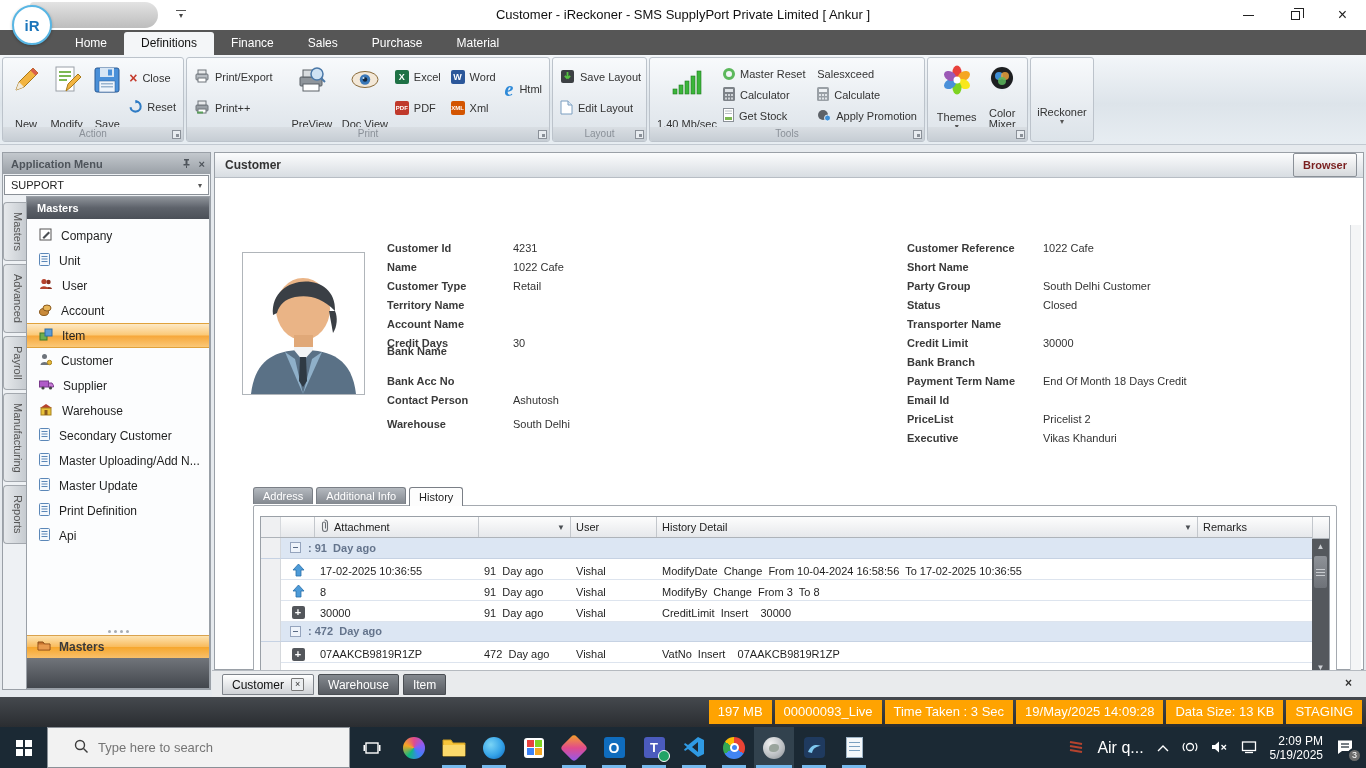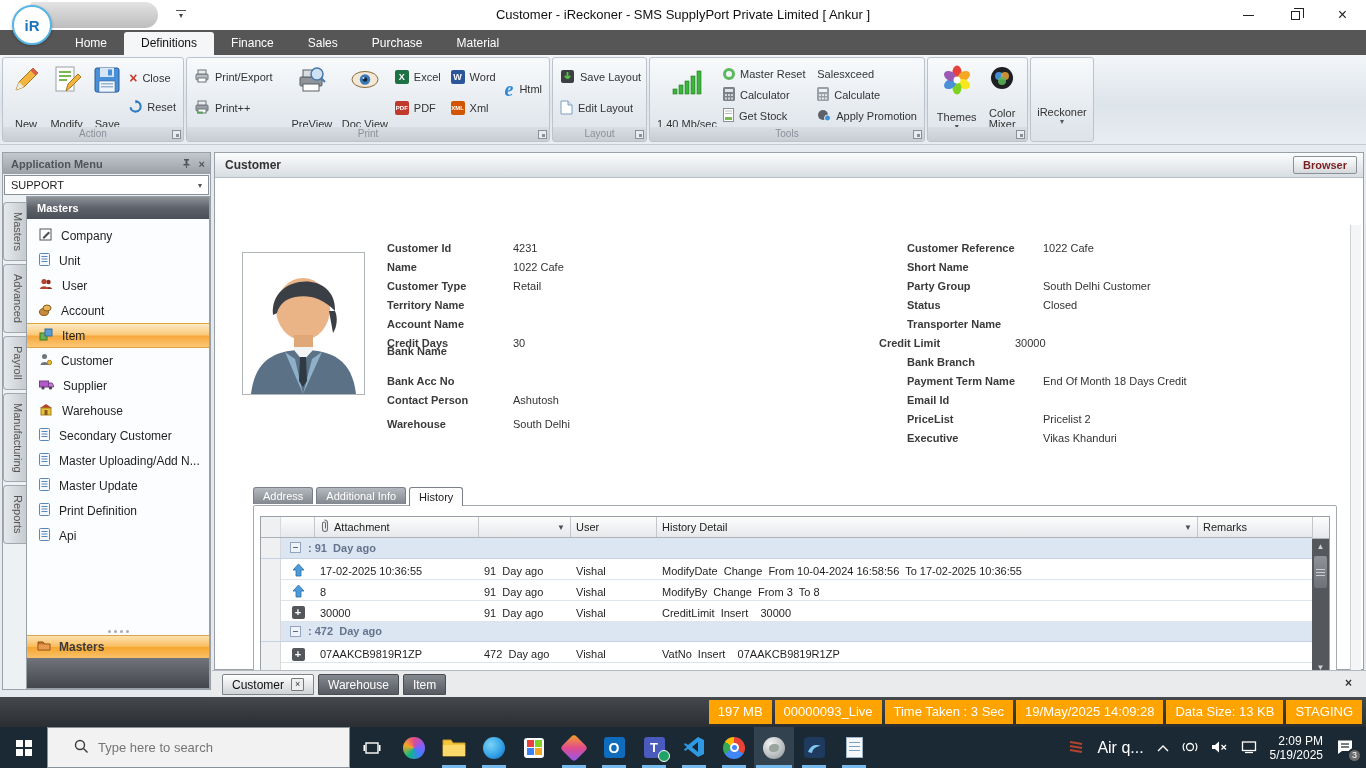--- a/index.html
+++ b/index.html
@@ -58,21 +58,21 @@
   .sp-flex { flex:1; }
   .splitter { height:8px; display:flex; align-items:center; justify-content:center; gap:3px; }
   .splitter i { width:3px; height:3px; background:#a7acb2; border-radius:50%; }
   .masters-btn { height:23px; background:linear-gradient(180deg,#fde3b0,#f9bc5e 48%,#f executed6a72e 52%,#f9c06a); background:linear-gradient(180deg,#fde3b0,#f9bc5e 48%,#f6a72e 52%,#f9c06a); border-top:1px solid #d9a24e; display:flex; align-items:center; gap:8px; padding-left:10px; font-size:12px; font-weight:bold; color:#3a3a3a; }
   .sb-foot { height:30px; background:linear-gradient(180deg,#70747a,#43474d); }
 
   
   .content { position:absolute; left:214px; top:7px; width:1150px; height:518px; border:1px solid #9aa0a7; background:#fff; }
   .chdr { height:25px; background:linear-gradient(180deg,#fbfcfd,#d8dde2); border-bottom:1px solid #b7bdc4; display:flex; align-items:center; padding:0 6px 0 10px; font-size:12px; font-weight:bold; color:#333; }
   .chdr .sp { flex:1; }
-  .browser-btn { height:18px; padding:0 9px; border:1px solid #8a9097; border-radius:2px; background:linear-gradient(180deg,#fefefe,#d6d9dc); color:#7a1f1f; font-size:11px; display:flex; align-items:center; }
+  .browser-btn { height:24px; padding:0 9px; border:1px solid #8a9097; border-radius:2px; background:linear-gradient(180deg,#fefefe,#d6d9dc); color:#7a1f1f; font-size:11px; display:flex; align-items:center; }
   .cbody { position:relative; height:491px;margin-top:45px; }
   .vscroll-track { position:absolute; right:2px; top:2px; bottom:2px; width:11px; background:#f4f5f6; border-left:1px solid #cdd1d6; }
   .avatar-box { position:absolute; left:27px; top:29px; width:123px; height:143px; border:1px solid #b0b5ba; background:#fff; }
   .frow { position:absolute; display:flex; }
   .flabel { width:126px; font-weight:bold; color:#3a3a3a; font-size:11px; }
   .fvalue { color:#333; font-size:11px; white-space:nowrap; }
 
   
   .tabs { position:absolute; left:38px; top:264px; display:flex; align-items:flex-start; gap:3px; }
   .tab { height:17px; padding:0 9px; font-size:11px; color:#fff; background:linear-gradient(180deg,#b4b9bf,#83888f); border:1px solid #7a7f86; border-bottom:none; border-radius:3px 3px 0 0; display:flex; align-items:center; }
@@ -659,21 +659,21 @@
             <span class="fvalue">South Delhi Customer</span>
           </div>
         <div class="frow" style="left:692px; top:76px;">
             <span class="flabel" style="width:136px">Status</span>
             <span class="fvalue">Closed</span>
           </div>
         <div class="frow" style="left:692px; top:95px;">
             <span class="flabel" style="width:136px">Transporter Name</span>
             <span class="fvalue"></span>
           </div>
-        <div class="frow" style="left:664px; top:114px;">
+        <div class="frow" style="left:692px; top:114px;">
             <span class="flabel" style="width:136px">Credit Limit</span>
             <span class="fvalue">30000</span>
           </div>
         <div class="frow" style="left:692px; top:133px;">
             <span class="flabel" style="width:136px">Bank Branch</span>
             <span class="fvalue"></span>
           </div>
         <div class="frow" style="left:692px; top:152px;">
             <span class="flabel" style="width:136px">Payment Term Name</span>
             <span class="fvalue">End Of Month 18 Days Credit</span>

